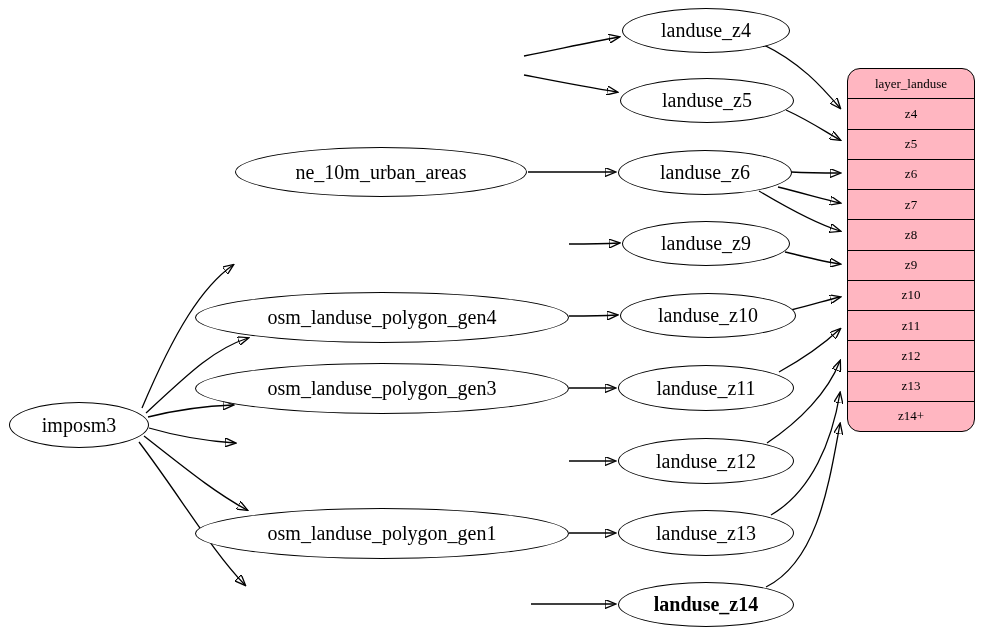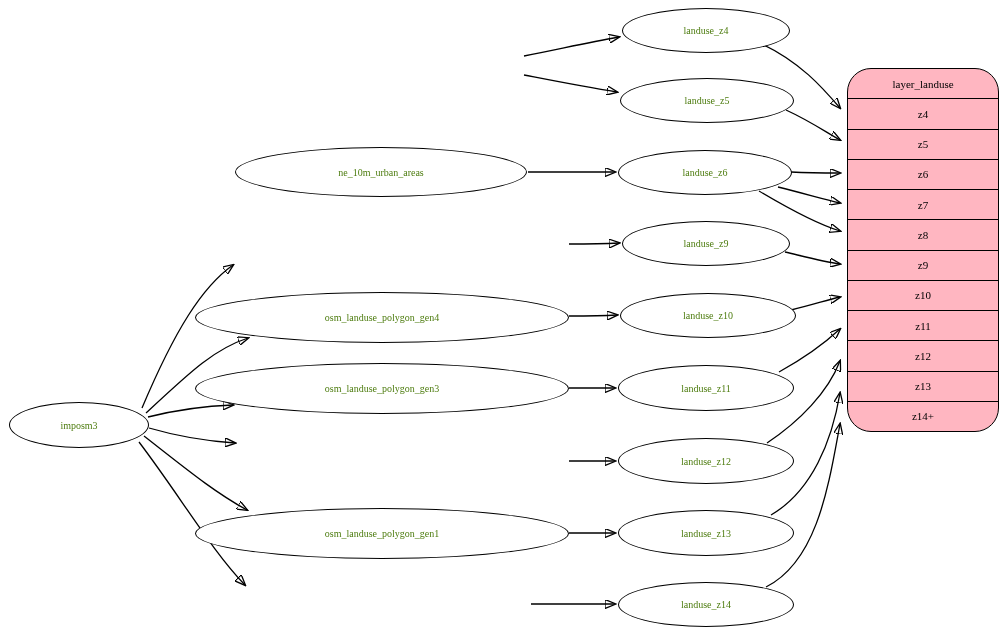--- a/index.html
+++ b/index.html
@@ -22,37 +22,37 @@
     stroke-width: 1.3;
   }
   .node {
     position: absolute;
     border: 1.3px solid #000000;
     border-radius: 50%;
     background: #ffffff;
     display: flex;
     align-items: center;
     justify-content: center;
-    font-size: 10px;
-    color: #4d7c0f;
+    font-size: 20px;
+    color: #000000;
     box-sizing: border-box;
     white-space: nowrap;
   }
   .table-node {
     position: absolute;
     left: 847px; top: 68px;
-    width: 152px; height: 364px;
+    width: 128px; height: 364px;
     box-sizing: border-box;
     border: 1.4px solid #000000;
-    border-radius: 24px;
+    border-radius: 13px;
     background: #FFB6C1;
     overflow: hidden;
     display: flex;
     flex-direction: column;
-    font-size: 11px;
+    font-size: 13px;
     color: #000000;
   }
   .table-node .thead,
   .table-node .trow {
     flex: 1 1 0;
     display: flex;
     align-items: center;
     justify-content: center;
   }
   .table-node .trow { border-top: 1.4px solid #000000; }
@@ -109,20 +109,20 @@
   <div class="node" style="left:195px; top:508px; width:374px; height:51px;">osm_landuse_polygon_gen1</div>
 
   <div class="node" style="left:622px; top:8px; width:168px; height:45px;">landuse_z4</div>
   <div class="node" style="left:620px; top:78px; width:174px; height:45px;">landuse_z5</div>
   <div class="node" style="left:618px; top:150px; width:174px; height:45px;">landuse_z6</div>
   <div class="node" style="left:622px; top:221px; width:168px; height:45px;">landuse_z9</div>
   <div class="node" style="left:620px; top:293px; width:176px; height:45px;">landuse_z10</div>
   <div class="node" style="left:618px; top:365px; width:176px; height:46px;">landuse_z11</div>
   <div class="node" style="left:618px; top:438px; width:176px; height:46px;">landuse_z12</div>
   <div class="node" style="left:618px; top:510px; width:176px; height:46px;">landuse_z13</div>
-  <div class="node" style="left:618px; top:582px; width:176px; height:45px;">landuse_z14</div>
+  <div class="node" style="left:618px; top:582px; width:176px; height:45px;font-weight:bold;">landuse_z14</div>
 
   <div class="table-node" style="background: rgb(255, 182, 193); border-color: rgb(0, 0, 0);">
     <div class="thead">layer_landuse</div>
     <div style="display:contents"><div class="trow">z4</div><div class="trow">z5</div><div class="trow">z6</div><div class="trow">z7</div><div class="trow">z8</div><div class="trow">z9</div><div class="trow">z10</div><div class="trow">z11</div><div class="trow">z12</div><div class="trow">z13</div><div class="trow">z14+</div></div>
   </div>
 
 </div>
 
 </body></html>

